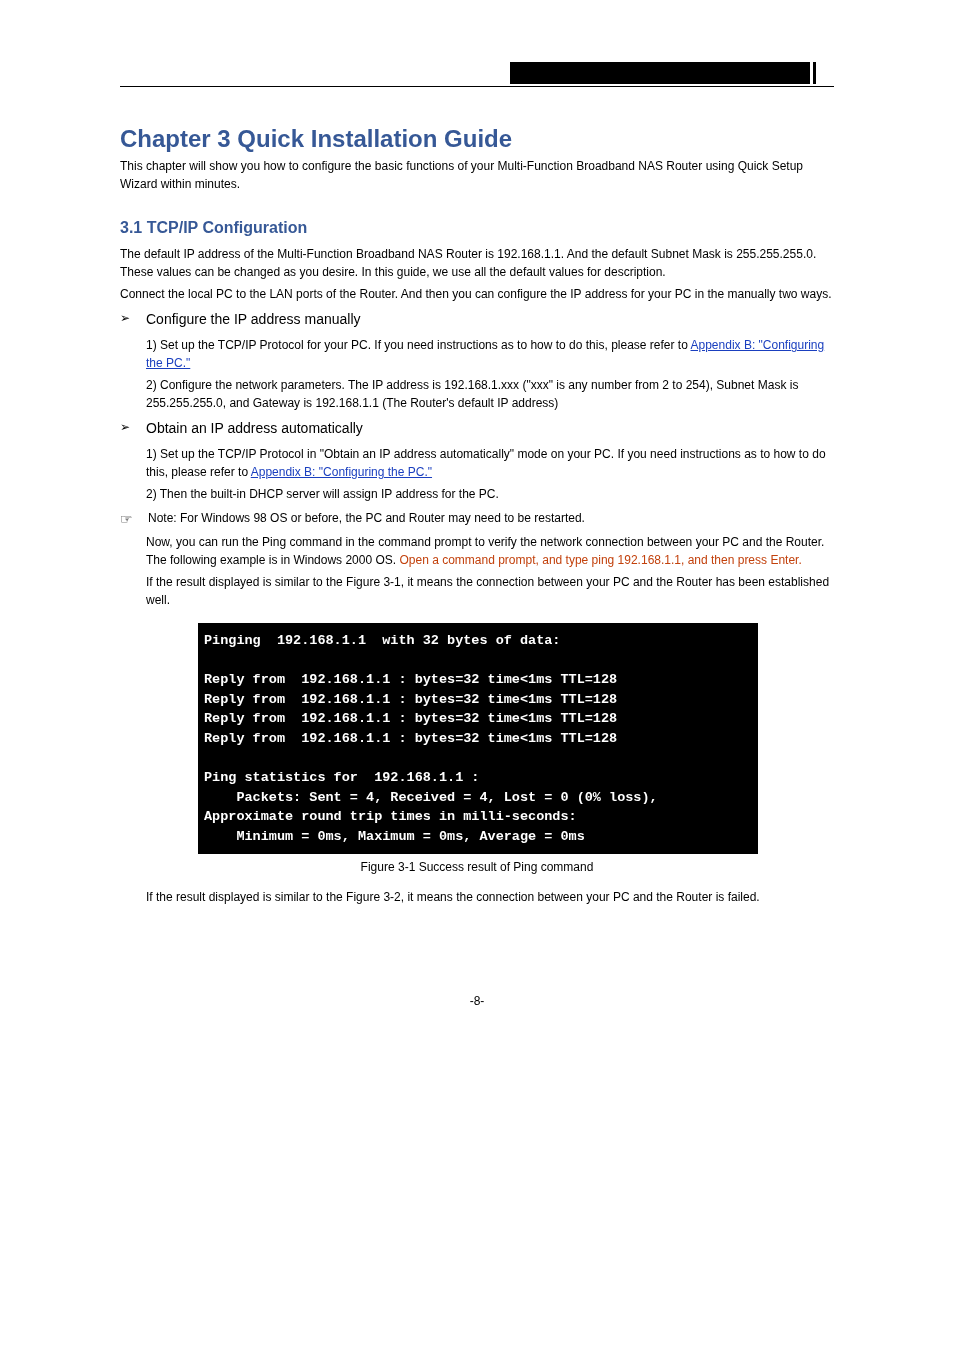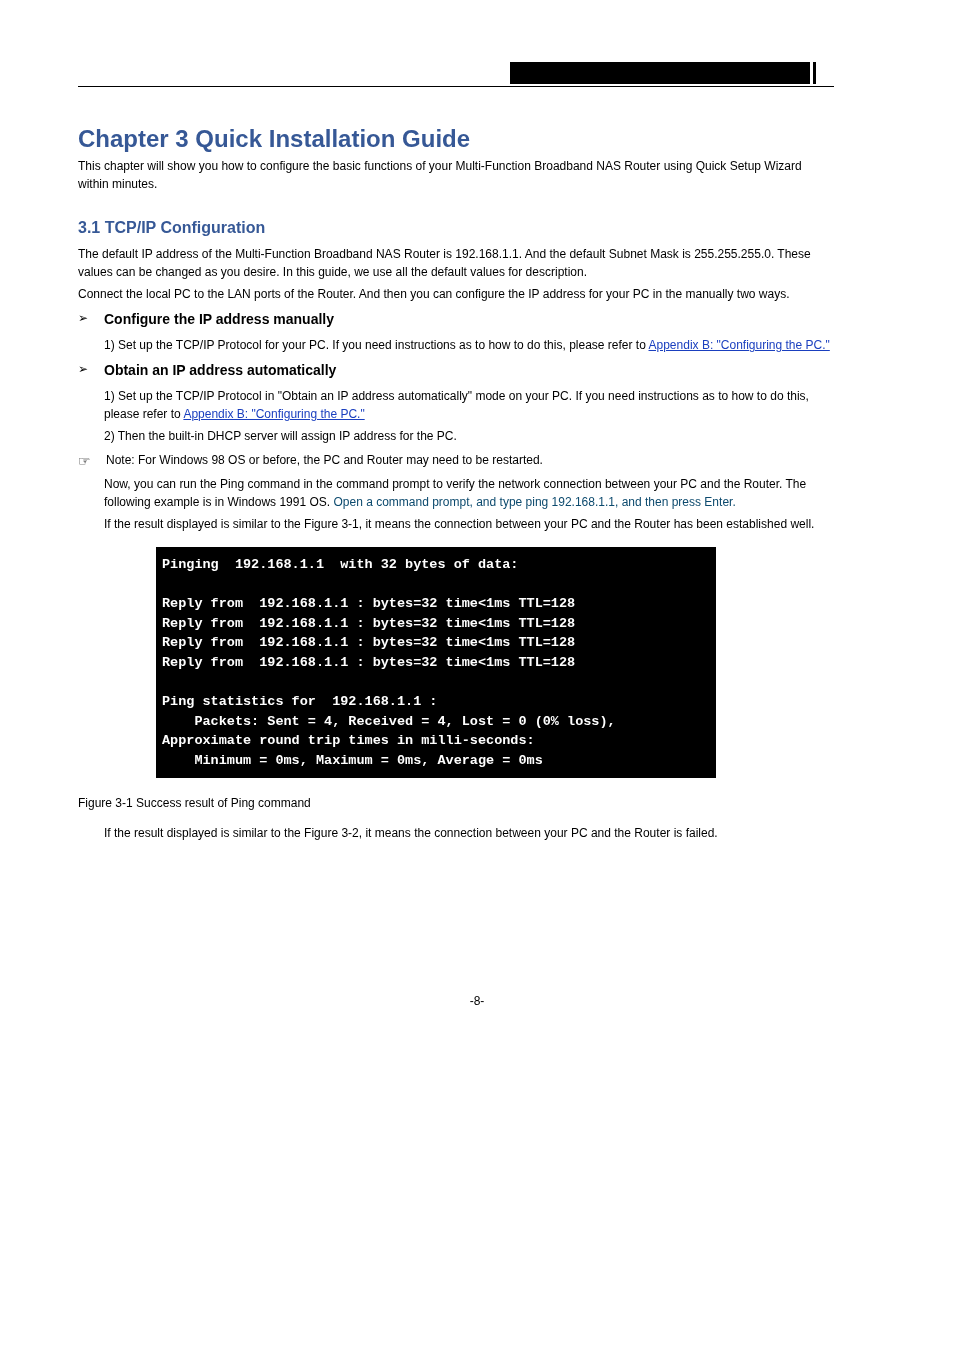--- a/index.html
+++ b/index.html
@@ -1,35 +1,35 @@
 <!DOCTYPE html>
 <html><head>
 <meta charset="utf-8">
 <style>
 body{margin:0;font-family:Arial,sans-serif;color:#000;background:#fff}
-.page{width:954px;height:1036px;position:relative;box-sizing:border-box;padding:60px 120px 40px 78px}
+.page{width:954px;height:1036px;position:relative;box-sizing:border-box;padding:60px 120px 40px 120px}
 .header-black{position:absolute;top:62px;right:144px;width:300px;height:22px;background:#000}
 .header-black::after{content:"";position:absolute;right:-6px;top:0;width:3px;height:22px;background:#000}
 .divider-line{border-bottom:1px solid #000;margin-top:26px;width:100%}
 .chapter-title{font-size:24px;font-weight:bold;color:#365896;margin-top:38px}
 .h3{font-size:16px;font-weight:bold;color:#365896;margin-top:26px;margin-bottom:8px}
-.h4{font-size:14px;font-weight:bold;color:#000;margin-top:18px;margin-bottom:6px}
+.h4{font-size:14px;font-weight:normal;color:#000;margin-top:18px;margin-bottom:6px}
 .body-text{font-size:12px;line-height:1.5;margin:4px 0}
 ul.arrow{list-style:none;padding:0;margin:0}
 ul.arrow>li{position:relative;padding-left:26px;font-size:12px;line-height:1.5;margin:6px 0}
 ul.arrow>li::before{content:"➢";position:absolute;left:0;top:0;font-size:12px}
 ul.hand{list-style:none;padding:0;margin:0}
 ul.hand>li{position:relative;padding-left:28px;font-size:12px;line-height:1.5;margin:6px 0}
 ul.hand>li::before{content:"☞";position:absolute;left:0;top:0;font-size:14px}
 .note-label{font-weight:normal}
 .link{color:#1a3fbf;text-decoration:underline}
 .indent{margin-left:26px}
 .term-img{width:560px;margin:14px 0 0 78px;background:#000;color:#fff;font-family:Liberation Mono, monospace;font-size:13.5px;font-weight:bold;padding:8px 6px;line-height:1.45;box-sizing:border-box}
 .term-line{white-space:pre}
-.figcap{font-size:12px;text-align:left;margin-top:18px}
+.figcap{font-size:12px;text-align:center;margin-top:6px}
 .page-num{position:absolute;bottom:28px;left:0;width:100%;text-align:center;font-size:12px}
 </style>
 </head>
 <body>
 
 <div class="page">
 
   <div class="header-black"></div>
   <div class="divider-line"></div>
 
@@ -41,40 +41,41 @@
 
   <p class="body-text">The default IP address of the Multi-Function Broadband NAS Router is 192.168.1.1. And the default Subnet Mask is 255.255.255.0. These values can be changed as you desire. In this guide, we use all the default values for description.</p>
   <p class="body-text">Connect the local PC to the LAN ports of the Router. And then you can configure the IP address for your PC in the manually two ways.</p>
 
   <ul class="arrow">
     <li>
       <div class="h4" style="margin-top:0">Configure the IP address manually</div>
       <div class="body-text">
         <span>1)  Set up the TCP/IP Protocol for your PC. If you need instructions as to how to do this, please refer to </span><span class="link">Appendix B: "Configuring the PC."</span>
       </div>
+      <div class="body-text">2)  Configure the network parameters. The IP address is 192.168.1.xxx ("xxx" is any number from 2 to 254), Subnet Mask is 255.255.255.0, and Gateway is 192.168.1.1 (The Router's default IP address)</div>
     </li>
     <li>
       <div class="h4" style="margin-top:0">Obtain an IP address automatically</div>
       <div class="body-text">
         <span>1)  Set up the TCP/IP Protocol in "Obtain an IP address automatically" mode on your PC. If you need instructions as to how to do this, please refer to </span><span class="link">Appendix B: "Configuring the PC."</span>
       </div>
       <div class="body-text">2)  Then the built-in DHCP server will assign IP address for the PC.</div>
     </li>
   </ul>
 
   <ul class="hand">
     <li>
       <span class="note-label">Note:</span>
       <span>For Windows 98 OS or before, the PC and Router may need to be restarted.</span>
     </li>
   </ul>
 
   <p class="body-text indent">
-    <span>Now, you can run the Ping command in the command prompt to verify the network connection between your PC and the Router. The following example is in Windows 1991 OS.</span>
-    <span style="color:#0c4a6e">Open a command prompt, and type ping 192.168.1.1, and then press Enter.</span>
+    <span>Now, you can run the Ping command in the command prompt to verify the network connection between your PC and the Router. The following example is in Windows 2000 OS.</span>
+    <span style="color:#c2410c">Open a command prompt, and type ping 192.168.1.1, and then press Enter.</span>
   </p>
 
   <p class="body-text indent">If the result displayed is similar to the Figure 3-1, it means the connection between your PC and the Router has been established well.</p>
 
   <div class="term-img">
     <div class="term-line">Pinging  192.168.1.1  with 32 bytes of data:</div>
     <div class="term-line">&nbsp;</div>
     <div class="term-line">Reply from  192.168.1.1 : bytes=32 time&lt;1ms TTL=128</div>
     <div class="term-line">Reply from  192.168.1.1 : bytes=32 time&lt;1ms TTL=128</div>
     <div class="term-line">Reply from  192.168.1.1 : bytes=32 time&lt;1ms TTL=128</div>

